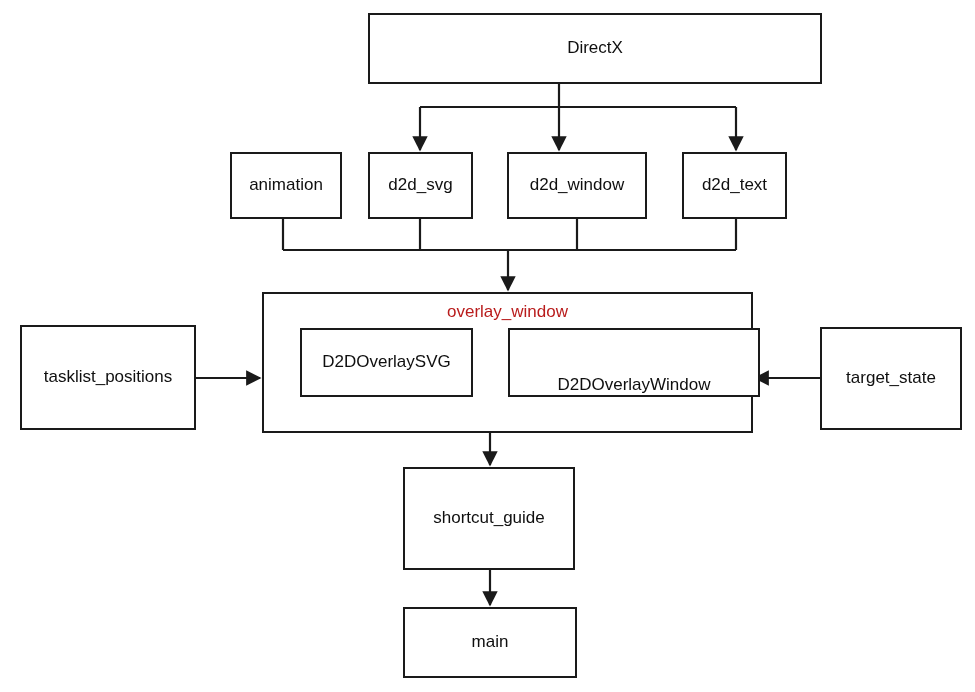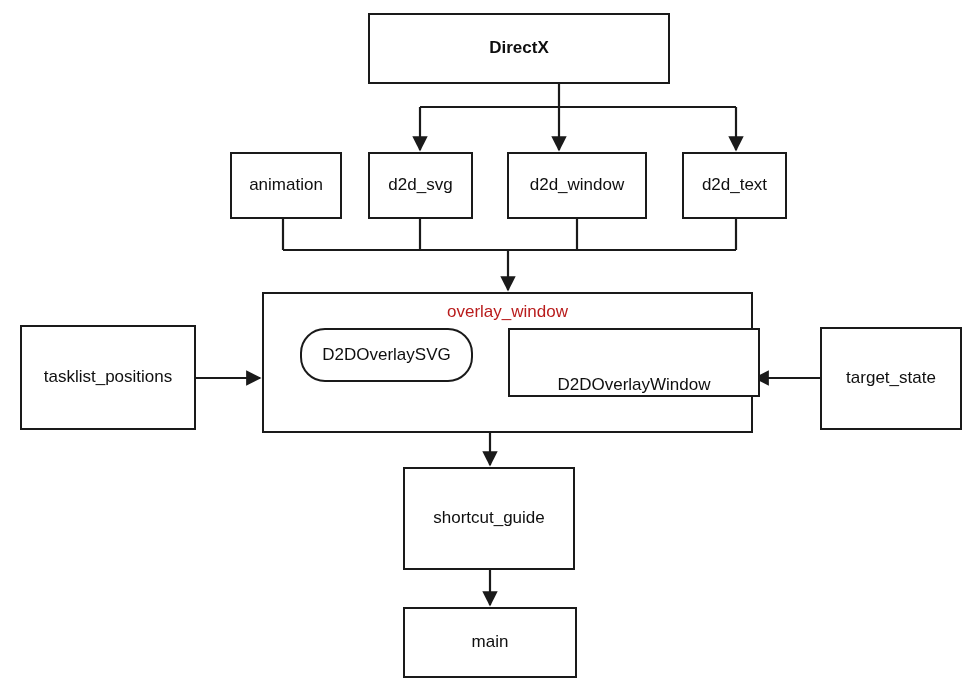--- a/index.html
+++ b/index.html
@@ -91,21 +91,21 @@
       <path d="M 196 378 L 260 378" marker-end="url(#arrow-end)"></path>
 
       <path d="M 820 378 L 755 378" marker-end="url(#arrow-end)"></path>
 
       <path d="M 490 433 L 490 465" marker-end="url(#arrow-end)"></path>
 
       <path d="M 490 570 L 490 605" marker-end="url(#arrow-end)"></path>
     </g>
   </svg>
 
-  <div class="node" style="left:368px; top:13px; width:302px; height:71px;font-weight:bold;">
+  <div class="node" style="left:368px; top:13px; width:454px; height:71px;">
     <span>DirectX</span>
   </div>
 
   <div class="node" style="left:230px; top:152px; width:112px; height:67px;">
     <span>animation</span>
   </div>
 
   <div class="node" style="left:368px; top:152px; width:105px; height:67px;">
     <span>d2d_svg</span>
   </div>
@@ -115,21 +115,21 @@
   </div>
 
   <div class="node" style="left:682px; top:152px; width:105px; height:67px;">
     <span>d2d_text</span>
   </div>
 
   <div class="node group" style="left:262px; top:292px; width:491px; height:141px;">
     <div class="group-title">overlay_window</div>
   </div>
 
-  <div class="node inner" style="left:300px; top:328px; width:173px; height:54px;border-radius:25px;">
+  <div class="node inner" style="left:300px; top:328px; width:173px; height:69px;">
     <span>D2DOverlaySVG</span>
   </div>
 
   <div class="node inner" style="left:508px; top:328px; width:252px; height:69px;align-items:flex-end;">
     <span>D2DOverlayWindow</span>
   </div>
 
   <div class="node" style="left:20px; top:325px; width:176px; height:105px;">
     <span>tasklist_positions</span>
   </div>

